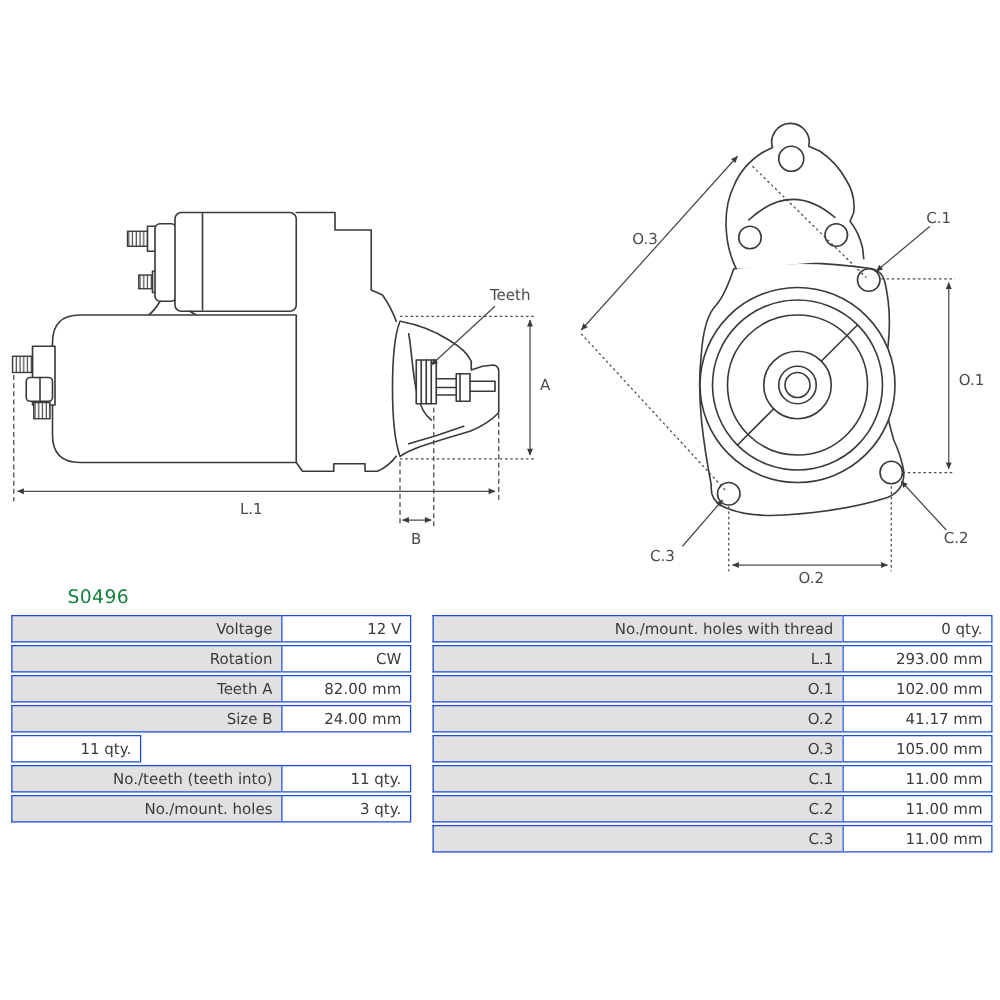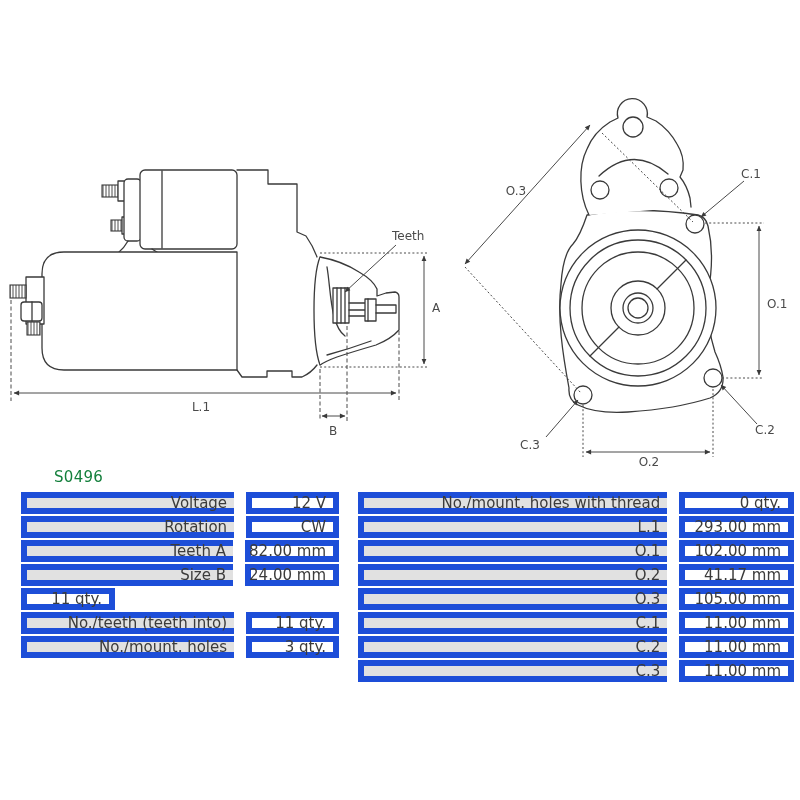--- a/index.html
+++ b/index.html
@@ -12,28 +12,28 @@
   .part-number {
     position:absolute; left:10px; top:468px;
     font-size:15px; color:#15803d; letter-spacing:0.3px;margin-left:44px;
   }
 
   .spec-table { position:absolute; top:492px; }
   .spec-table.left  { left:9px;  width:330px; }
   .spec-table.right { left:346px; width:448px; }
   .spec-row { display:flex; height:22px; margin-bottom:2px; }
   .cell {
-    box-sizing:border-box; border:6px solid #1d4ed8;
+    box-sizing:border-box; border:1px solid #1d4ed8;
     display:flex; align-items:center; justify-content:flex-end;
-    font-size:15px; color:#3b3b3b; white-space:nowrap;margin-left:12px;
+    font-size:12px; color:#3b3b3b; white-space:nowrap;
   }
   .cell.label { background:#e1e1e1; padding-right:7px; border-right:none; }
   .cell.value { background:#ffffff; padding-right:7px; }
   .spec-table.left  .cell.label { width:216px; }
-  .spec-table.left  .cell.value { width:94px; }
+  .spec-table.left  .cell.value { width:104px; }
   .spec-table.right .cell.label { width:347px; }
   .spec-table.right .cell.value { width:127px; }
 
   .ln  { stroke:#3a3a3a; stroke-width:1.3; fill:none; stroke-linejoin:round; stroke-linecap:round; }
   .fw  { stroke:#3a3a3a; stroke-width:1.3; fill:#ffffff; stroke-linejoin:round; }
   .fq  { fill:#ffffff; stroke:none; }
   .dim { stroke:#4a4a4a; stroke-width:1; fill:none; }
   .dot { stroke-dasharray:2 2.2; }
   .dash{ stroke-dasharray:4 2.5; }
   .hatchrect { fill:url(#hatch); stroke:#3a3a3a; stroke-width:1.1; }

